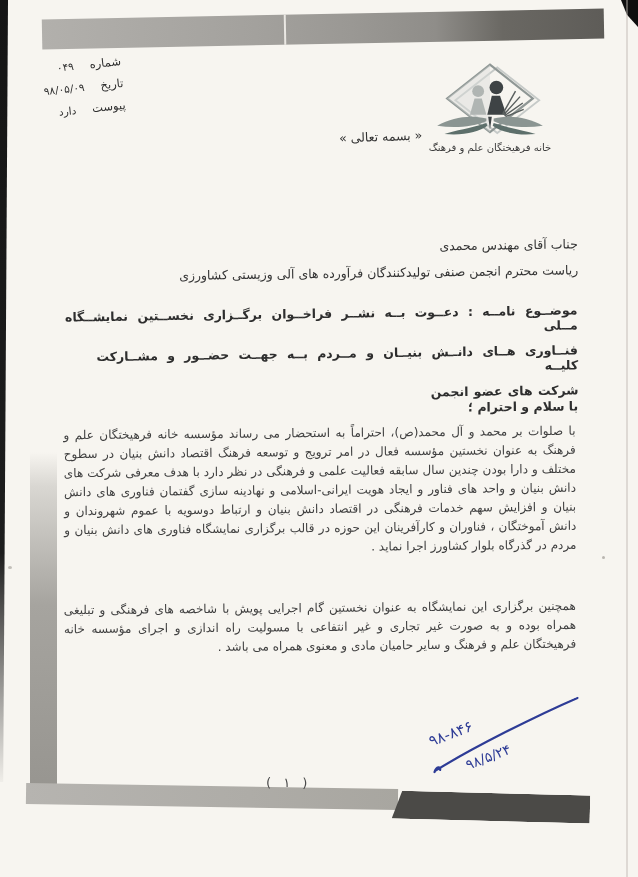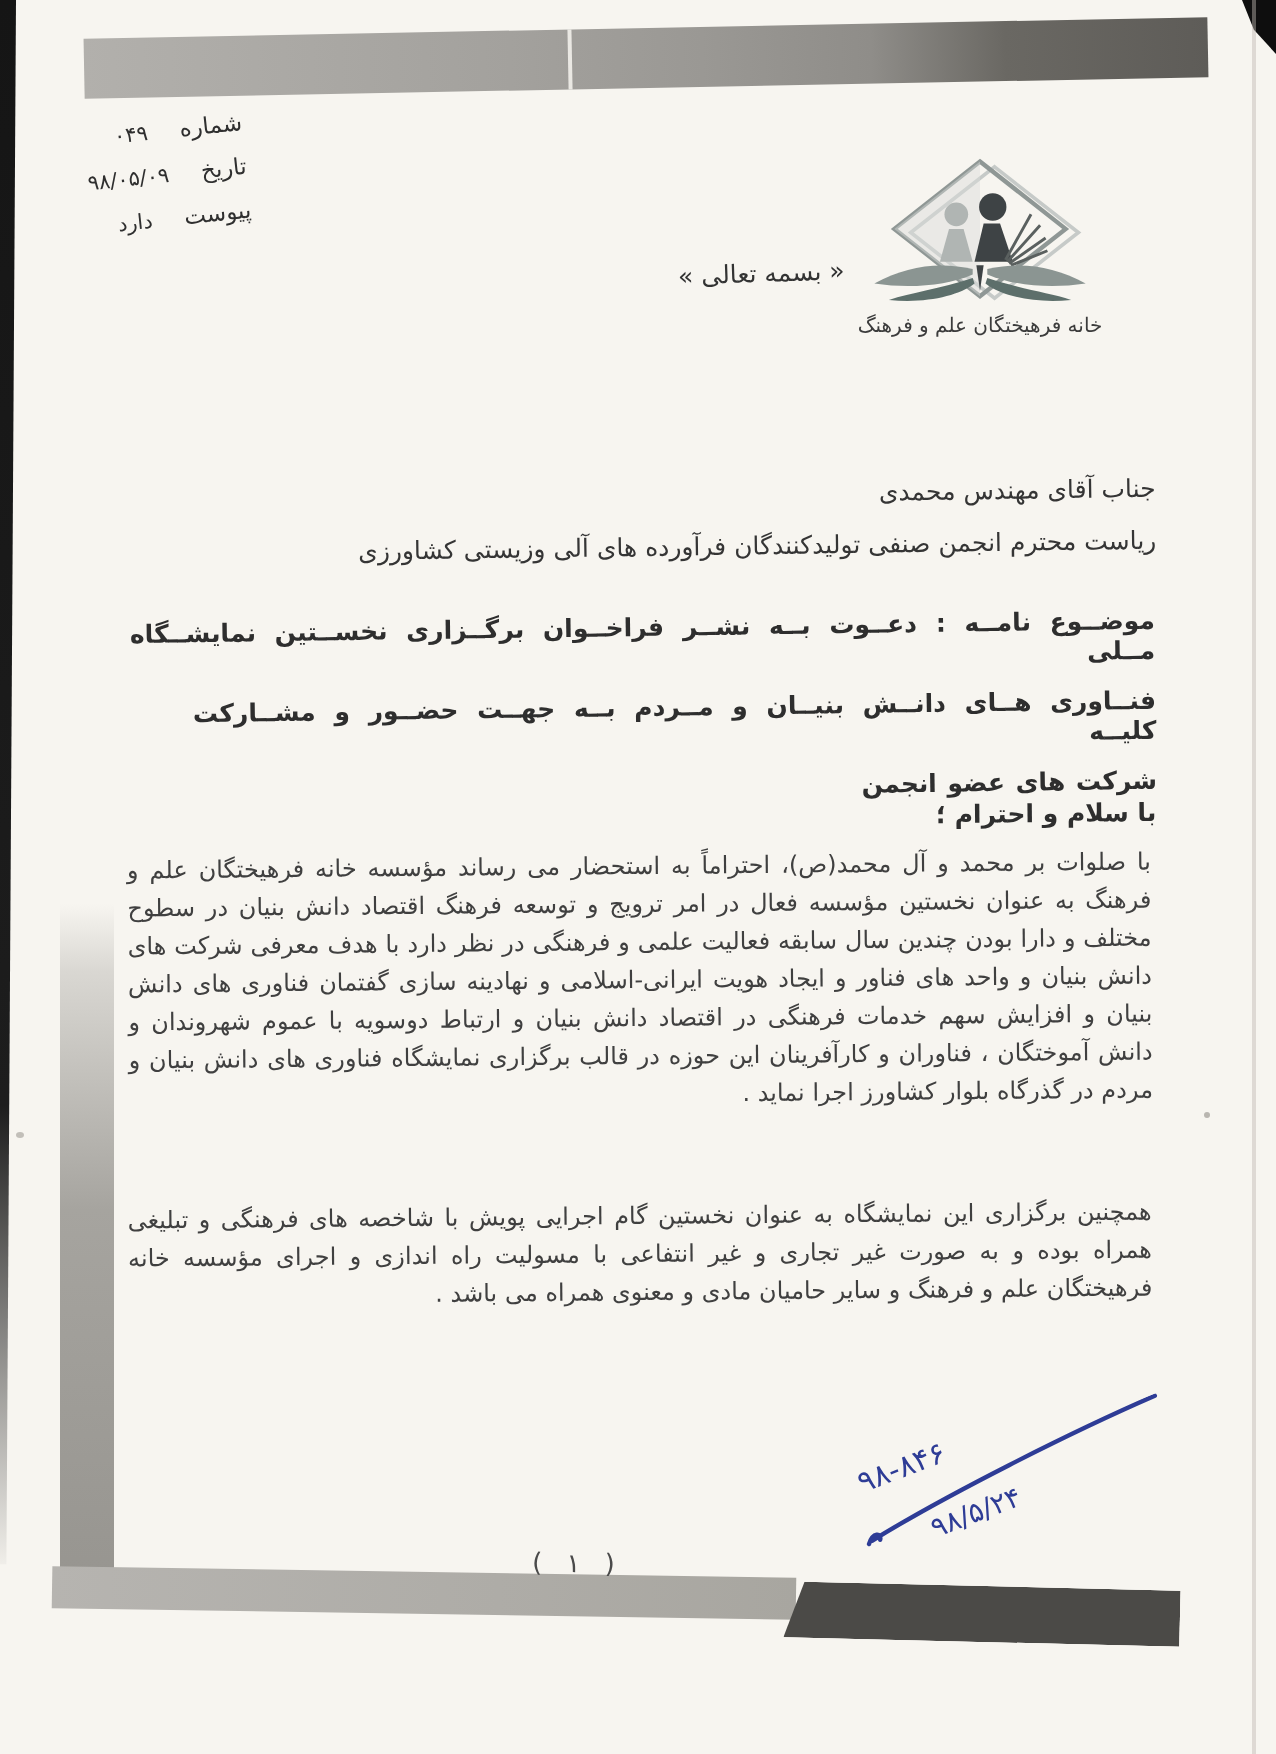--- a/index.html
+++ b/index.html
@@ -61,21 +61,21 @@
   }
   .header-row { display:flex; gap:16px; align-items:baseline; margin-bottom:8px; }
   .header-label { font-size:11.5px; }
   .header-value { font-size:10.5px; letter-spacing:.5px; }
 
   .bismillah {
     position:absolute; right:216px; top:129px; font-size:12.5px; color:#333;
     transform:rotate(-2deg); direction:rtl;
   }
 
-  .logo { position:absolute; left:424px; top:78px; width:132px; text-align:center; }
+  .logo { position:absolute; left:424px; top:62px; width:132px; text-align:center; }
   .logo svg { width:128px; height:82px; display:block; margin:0 auto; }
   .logo-caption { font-size:10px; color:#3c3c3c; margin-top:-2px; direction:rtl; }
 
   
   .recipient {
     position:absolute; right:60px; top:240px; width:520px;
     direction:rtl; text-align:right; transform:rotate(-0.8deg); color:#353535;
   }
   .recipient-line1 { font-size:12.5px; margin-bottom:11px; }
   .recipient-line2 { font-size:12.5px; }

